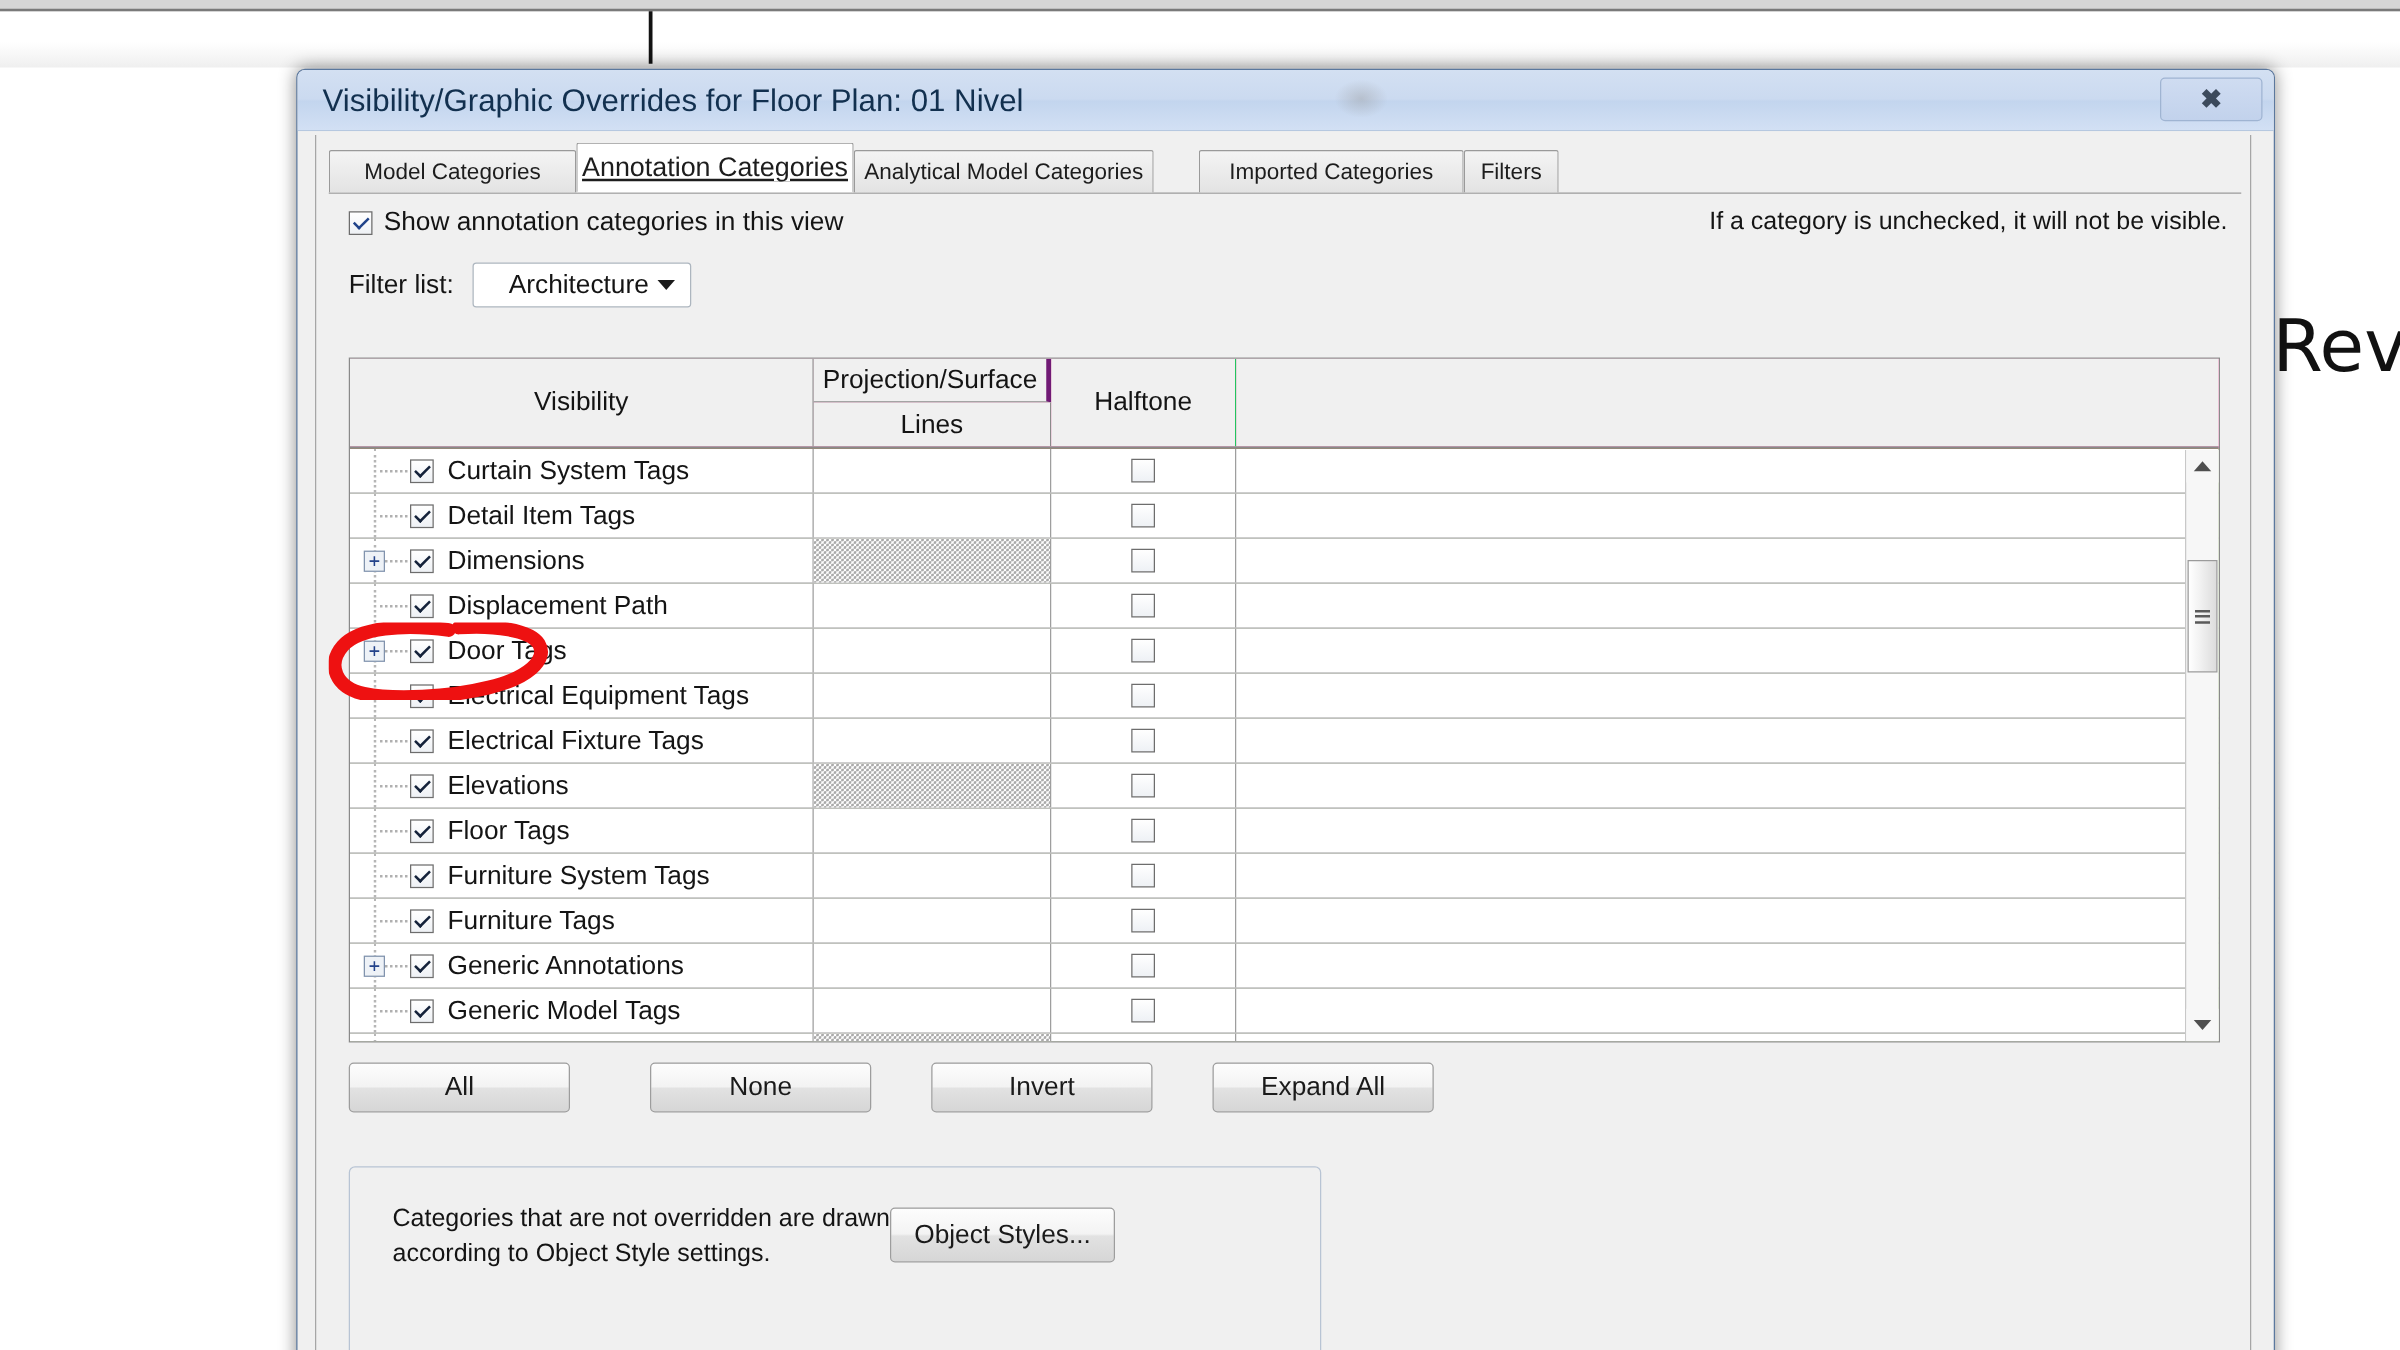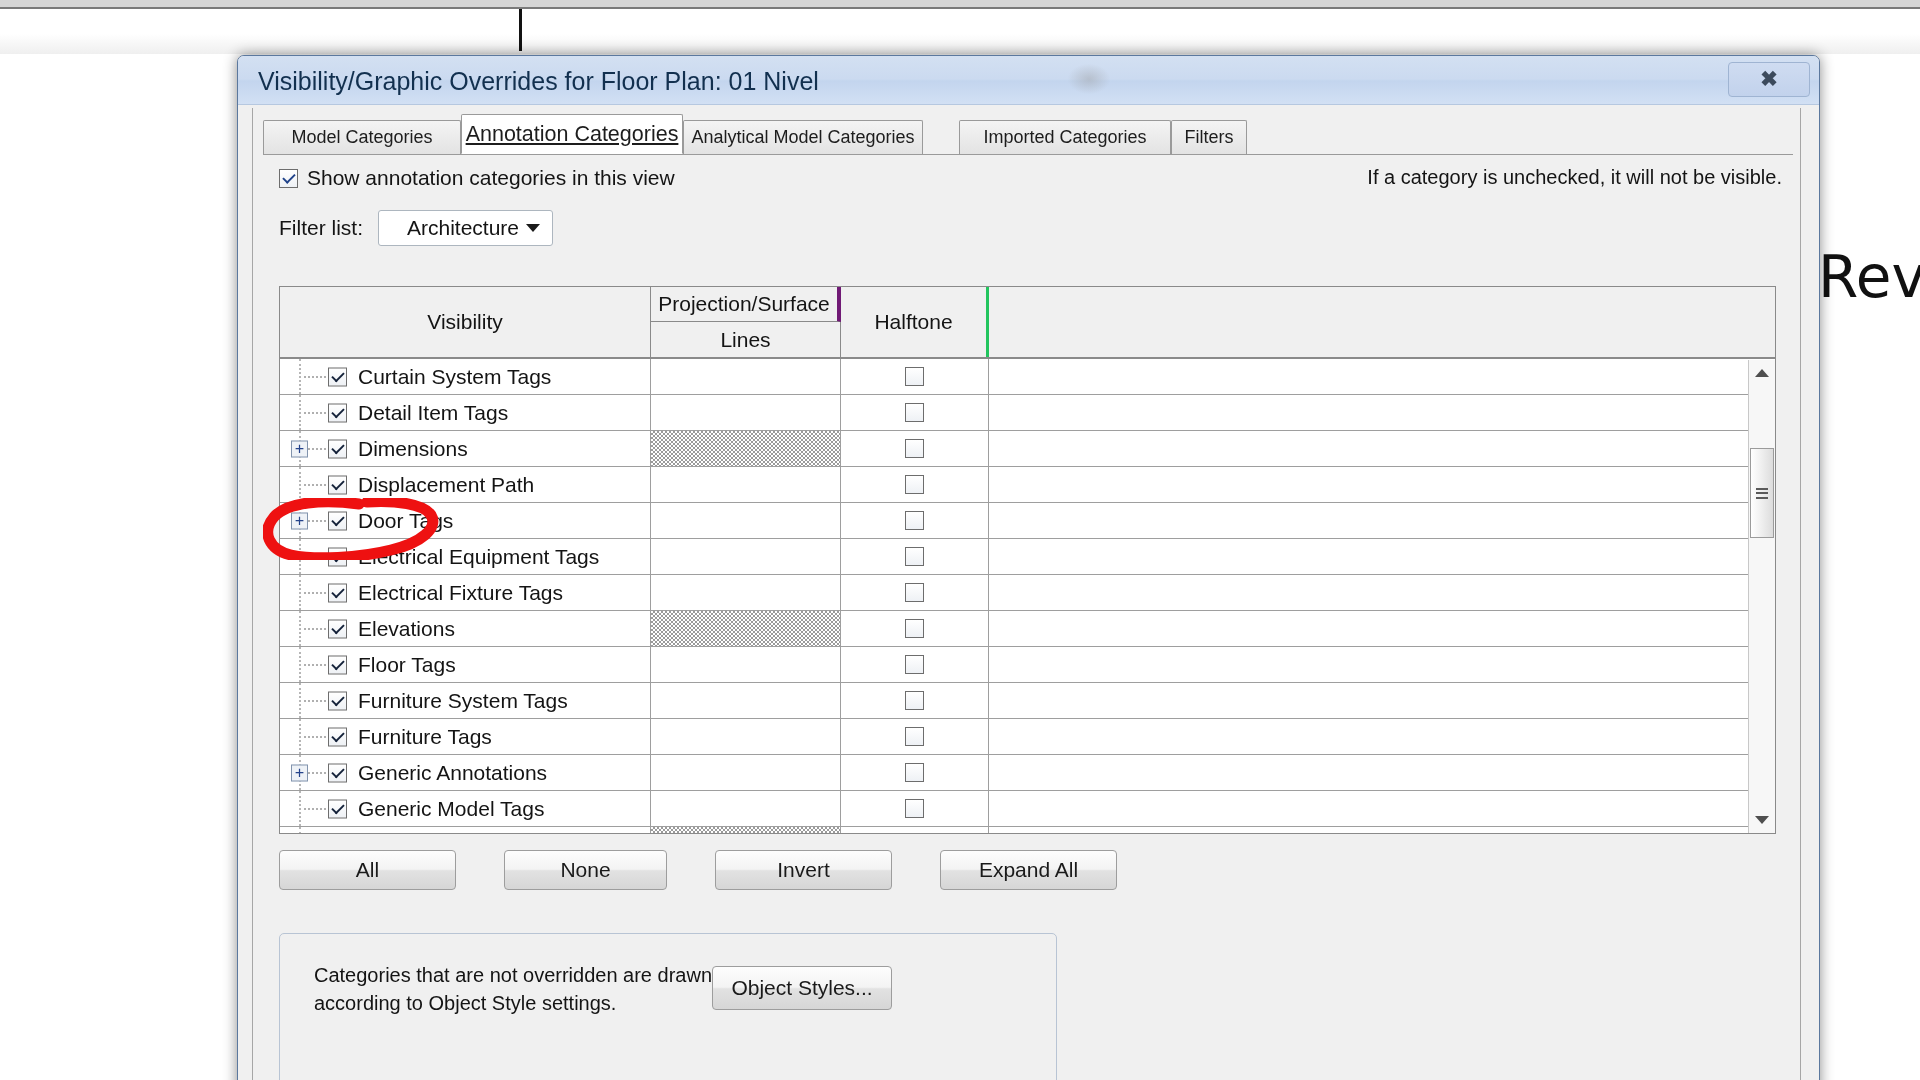--- a/index.html
+++ b/index.html
@@ -224,21 +224,21 @@
     position: absolute;
     box-sizing: border-box;
     display: flex; align-items: center; justify-content: center;
     font-size: 21px; color: #141414;
     background: #f0f0f0;
     white-space: nowrap;
   }
   .th.visibility { left: 0; top: 0; width: 371px; height: 70px; border-right: 1px solid #8a8a8a; }
   .th.projsurf  { left: 371px; top: 0; width: 190px; height: 35px; border-right: 4px solid #701a75; border-bottom: 1px solid #8a8a8a; }
   .th.lines     { left: 371px; top: 35px; width: 190px; height: 35px; border-right: 1px solid #8a8a8a; }
-  .th.halftone  { left: 561px; top: 0; width: 148px; height: 70px; border-right: 3px solid #22c55e; }
+  .th.halftone  { left: 561px; top: 0; width: 148px; height: 70px; border-right: 1px solid #22c55e; }
   .th.blank     { left: 709px; top: 0; width: 786px; height: 70px; }
 
   .tbody {
     position: relative;
     height: 474px;
     background: #4d7c0f;
     overflow: hidden;
   }
   .row {
     position: relative;
@@ -369,21 +369,21 @@
     background: linear-gradient(to bottom, #fdfdfd 0%, #f3f3f3 48%, #e2e2e2 52%, #d6d6d6 100%);
     border: 1px solid #9d9d9d;
     border-radius: 4px;
     display: flex; align-items: center; justify-content: center;
     font-size: 21px; color: #1a1a1a;
     box-sizing: border-box;
     cursor: pointer;
     white-space: nowrap;
   }
   .btn.all    { width: 177px; }
-  .btn.none   { width: 163px; margin-left: 8px; }
+  .btn.none   { width: 177px; margin-left: 24px; }
   .btn.invert { width: 177px; margin-left: 8px; }
   .btn.expand { width: 177px; margin-left: 8px; }
 
   
   .groupbox {
     position: absolute; left: 26px; top: 825px;
     width: 778px; height: 175px;
     border: 1px solid #b8c4d4;
     border-radius: 5px;
     background: #f0f0f0;

